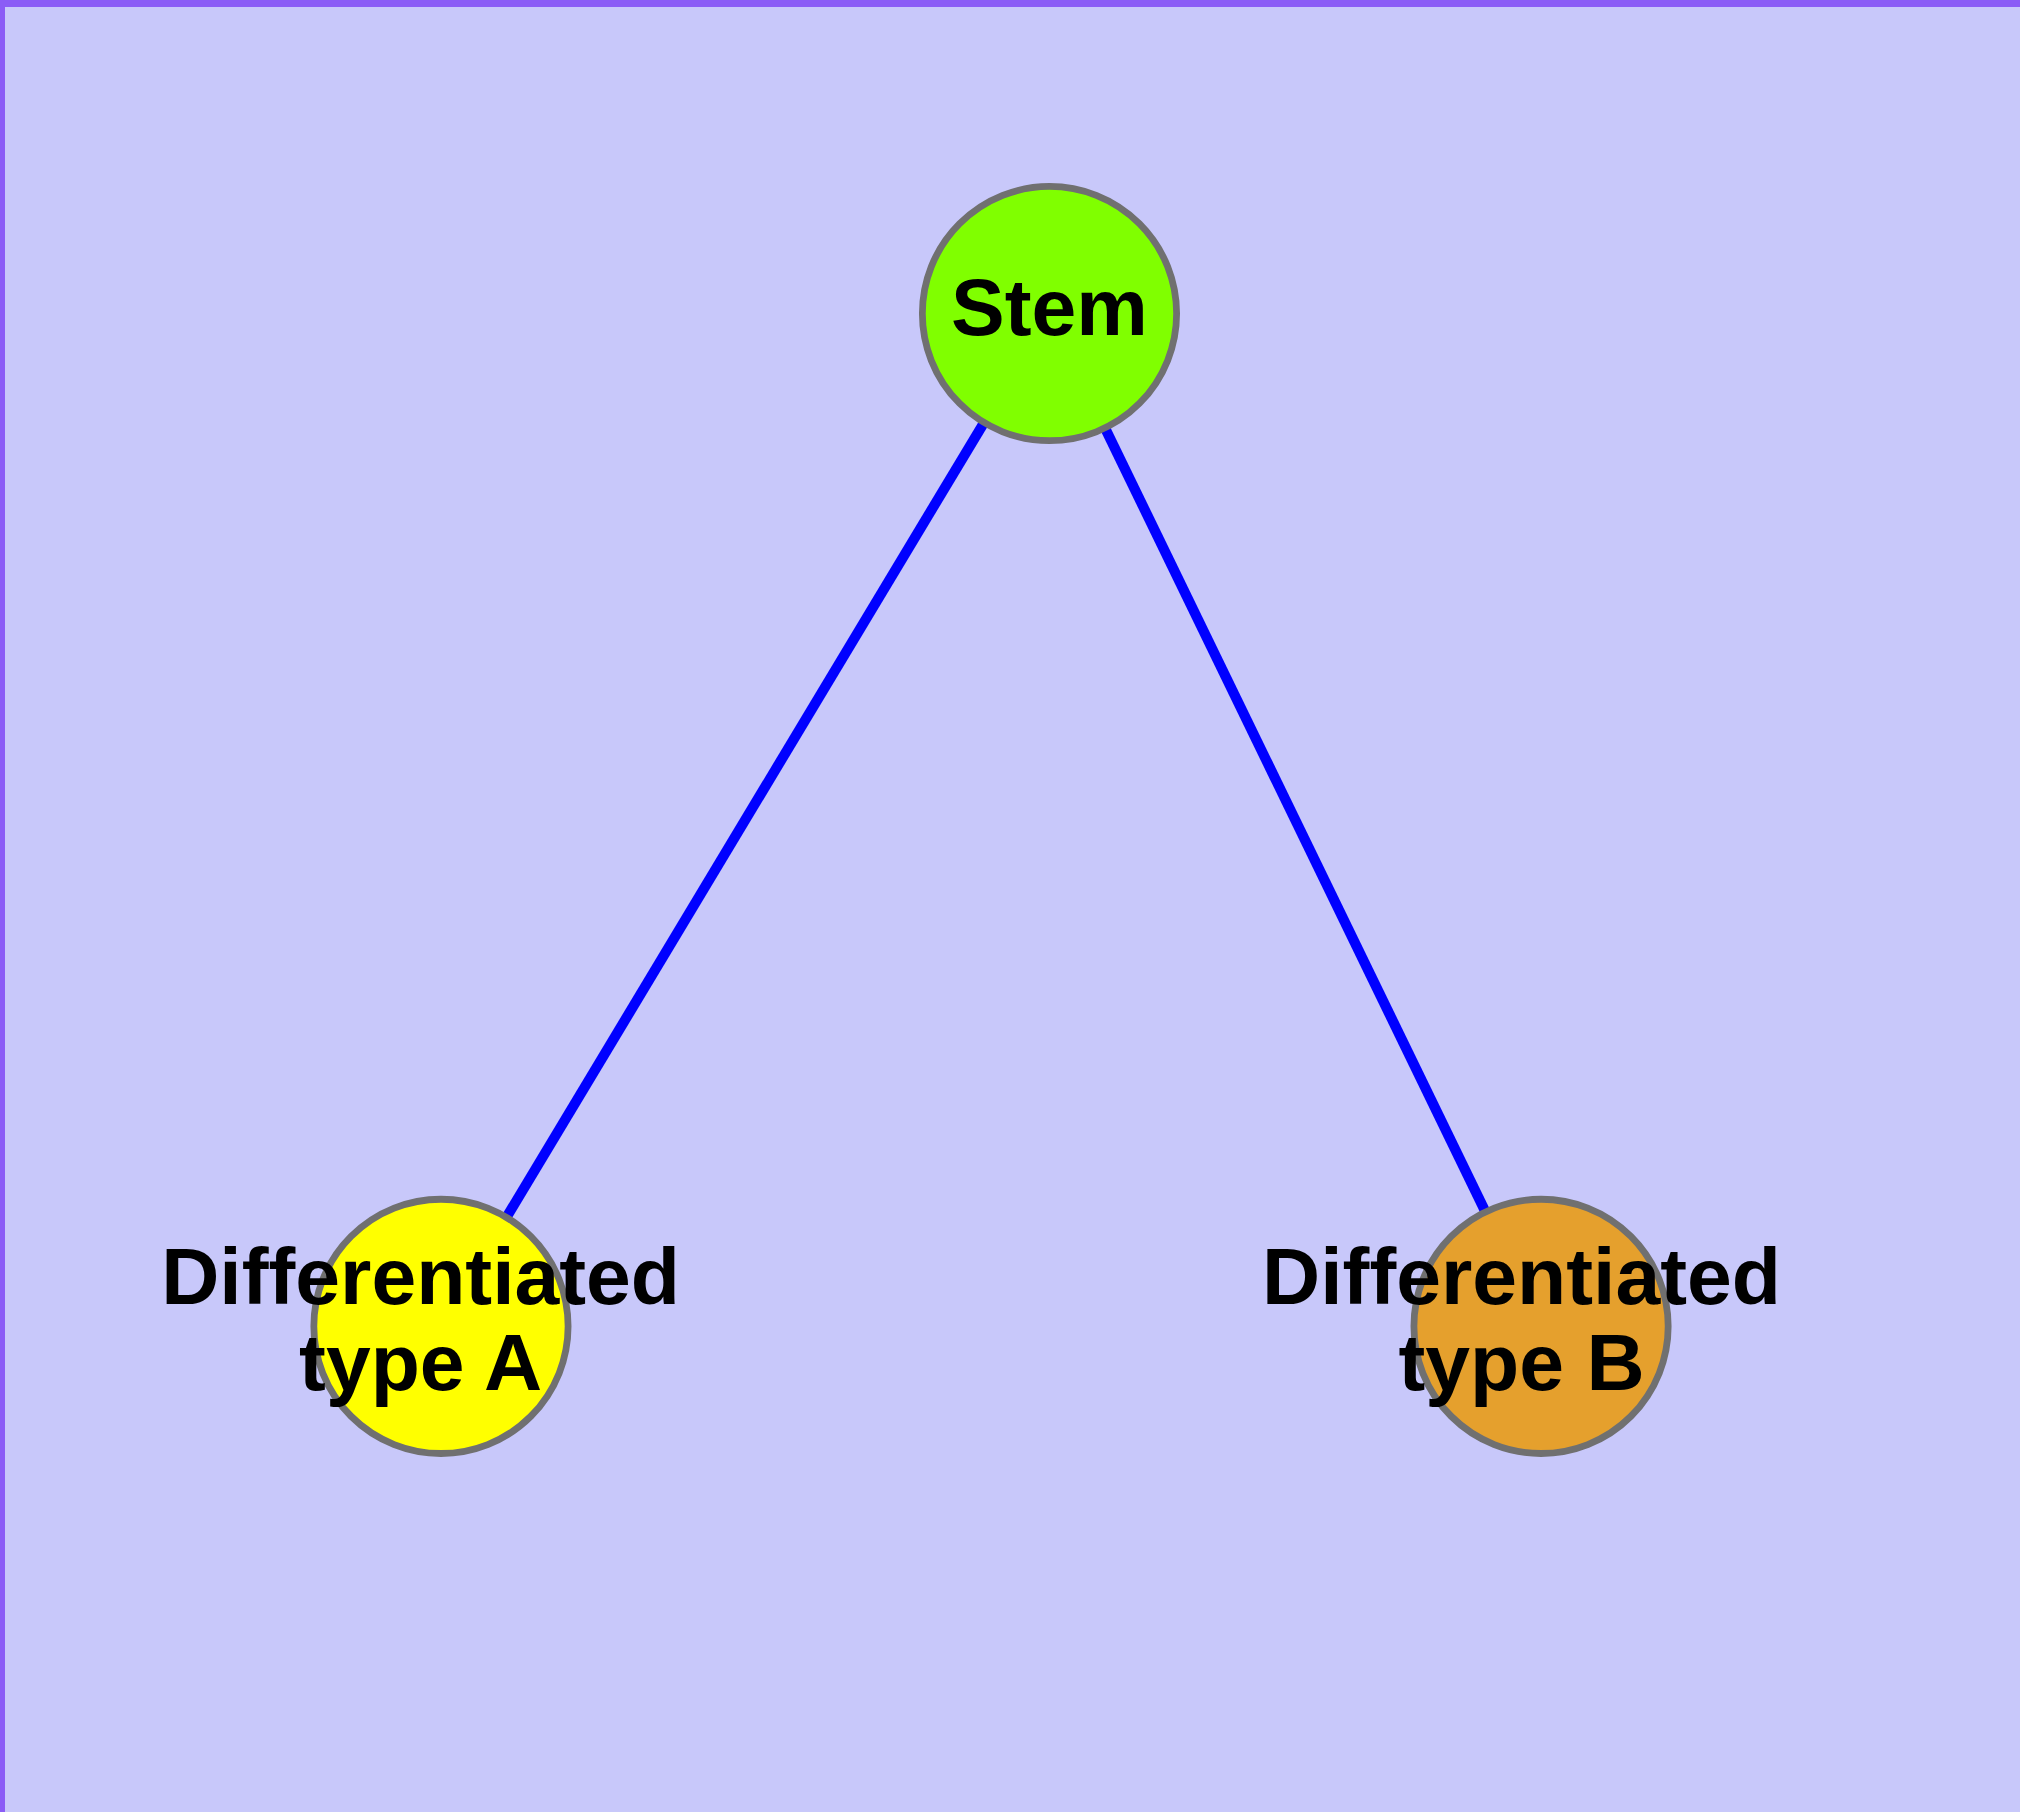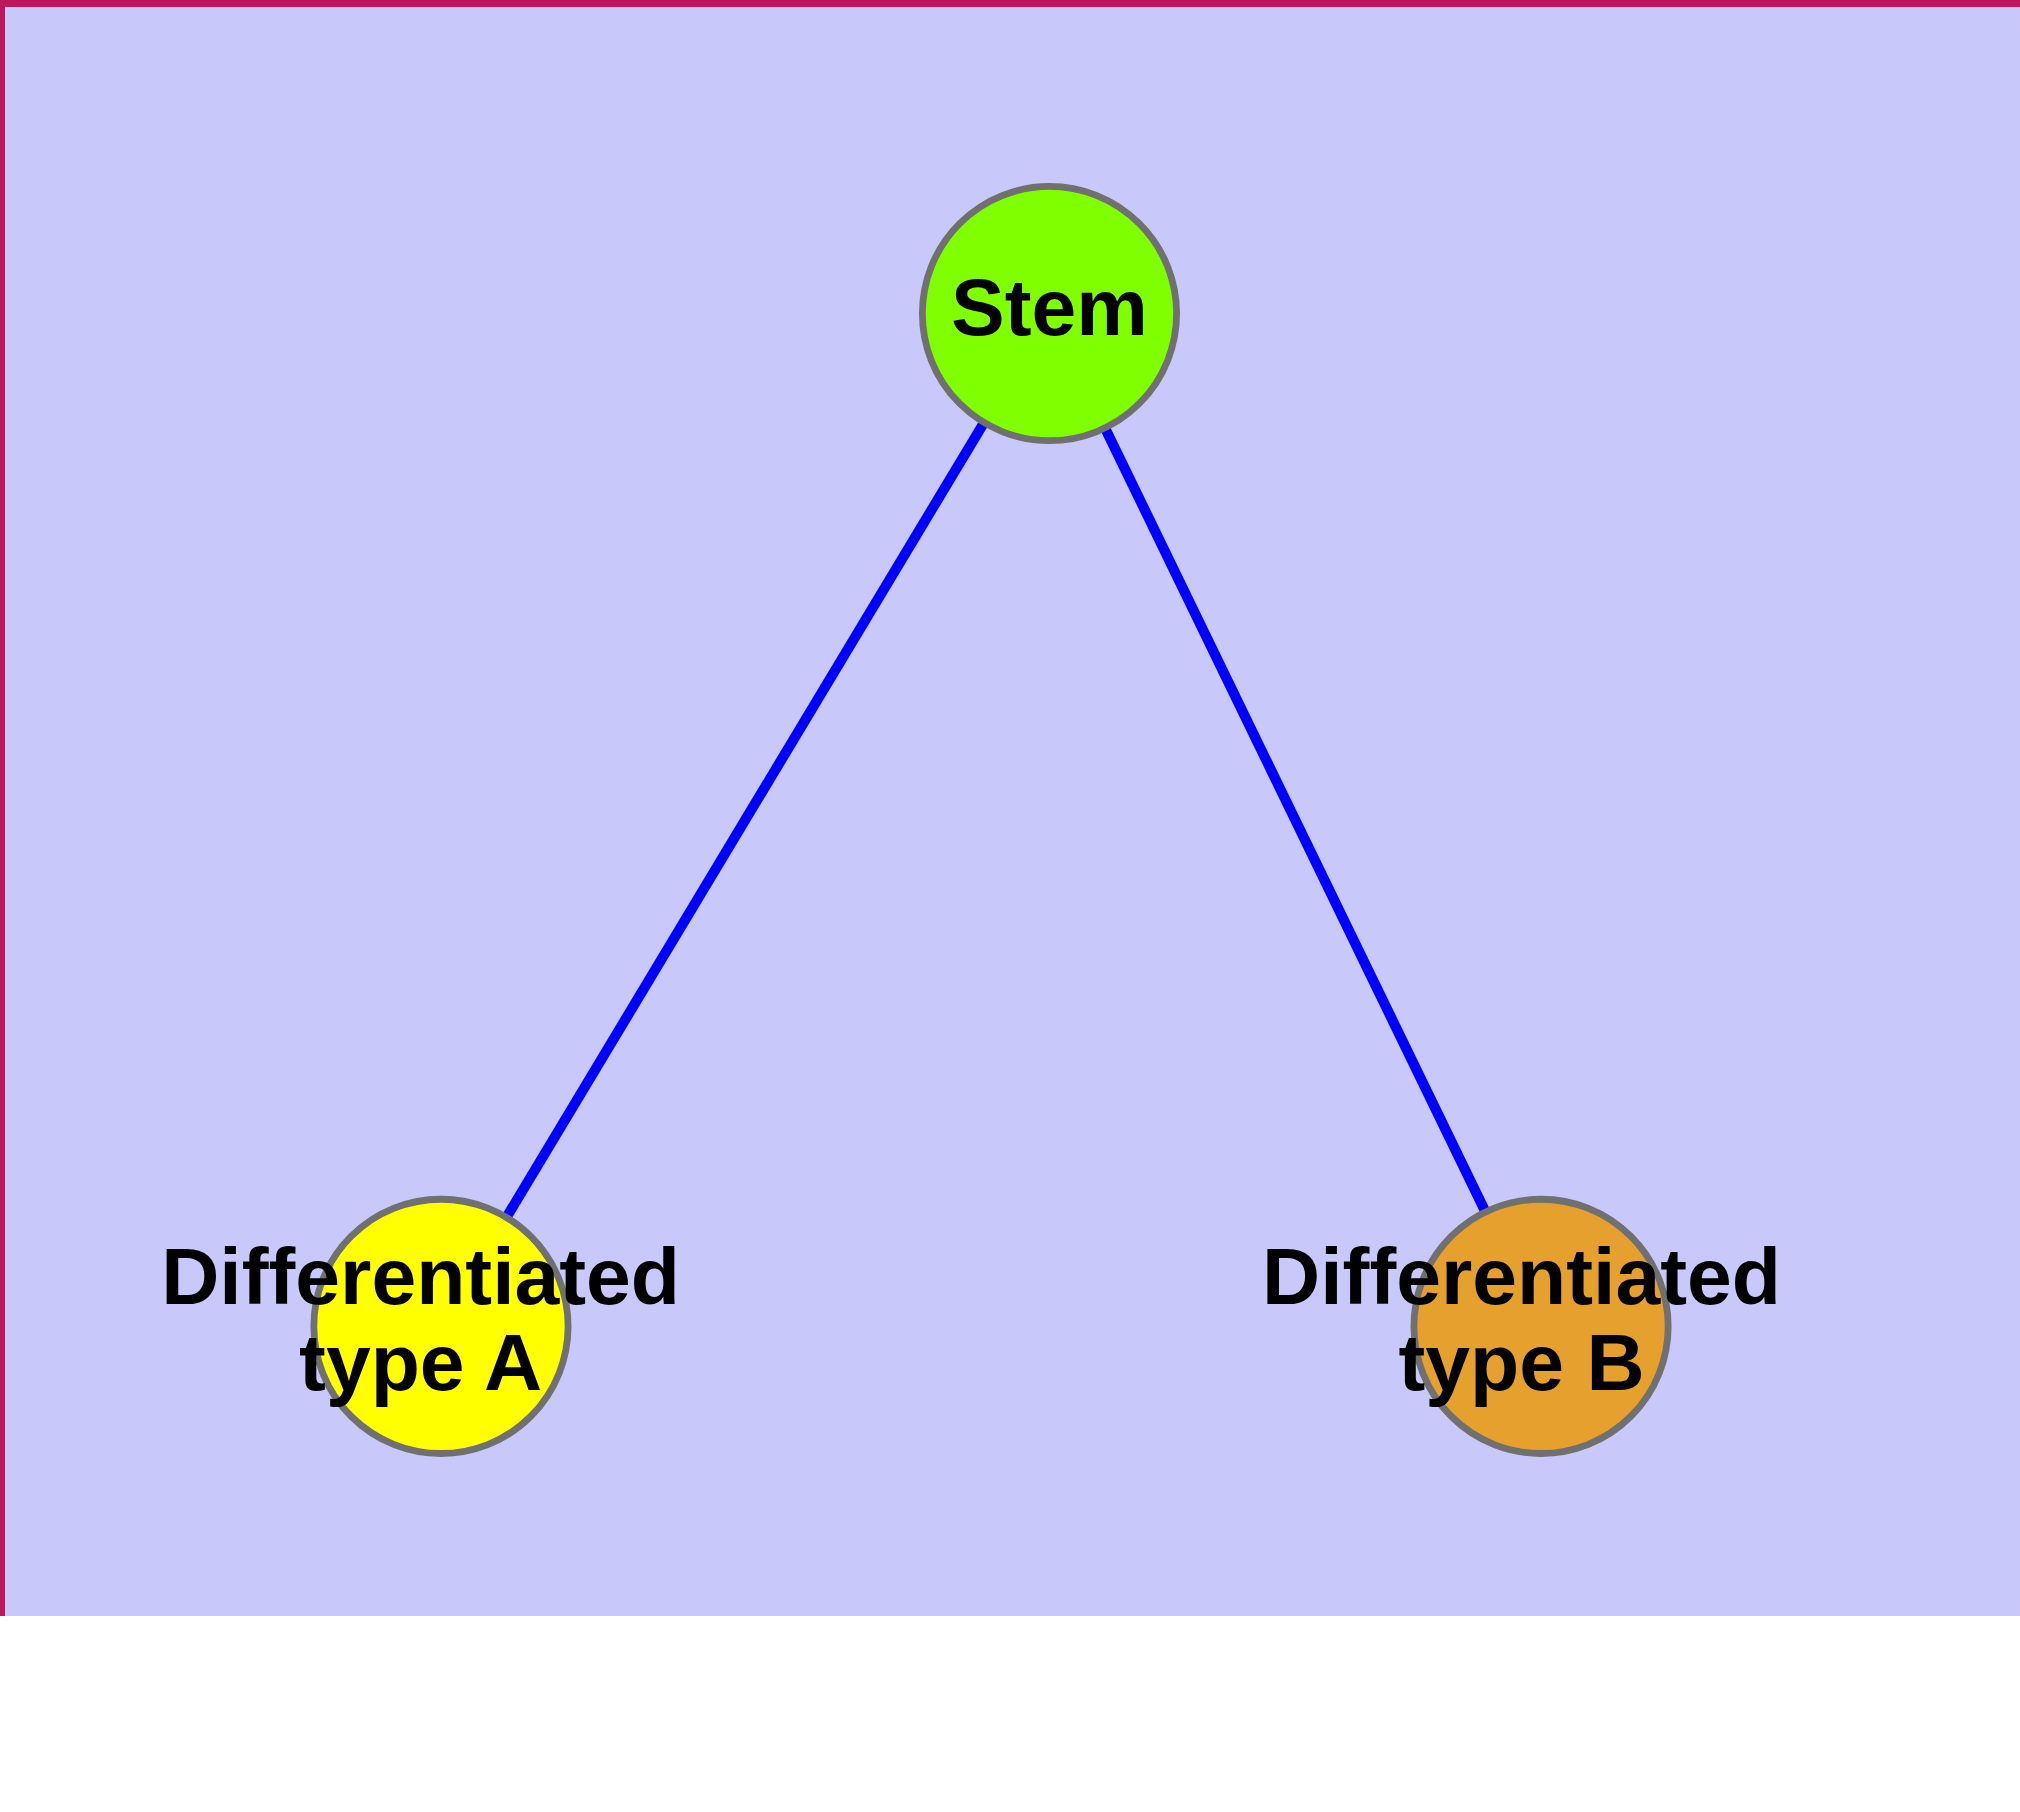--- a/index.html
+++ b/index.html
@@ -4,22 +4,22 @@
 <title>Cell Differentiation Graph</title>
 <style>
   html, body {
     margin: 0;
     padding: 0;
     background: #ffffff;
   }
   #canvas {
     position: relative;
     width: 2021px;
-    height: 1616px;
-    background: #be185d;
+    height: 1812px;
+    background: #8b5cf6;
     overflow: hidden;
     font-family: "Liberation Sans", sans-serif;
   }
   #plot-bg {
     position: absolute;
     left: 5.1px;
     top: 6.8px;
     width: 2015px;
     height: 1805px;
     background: #c8c8fa;

